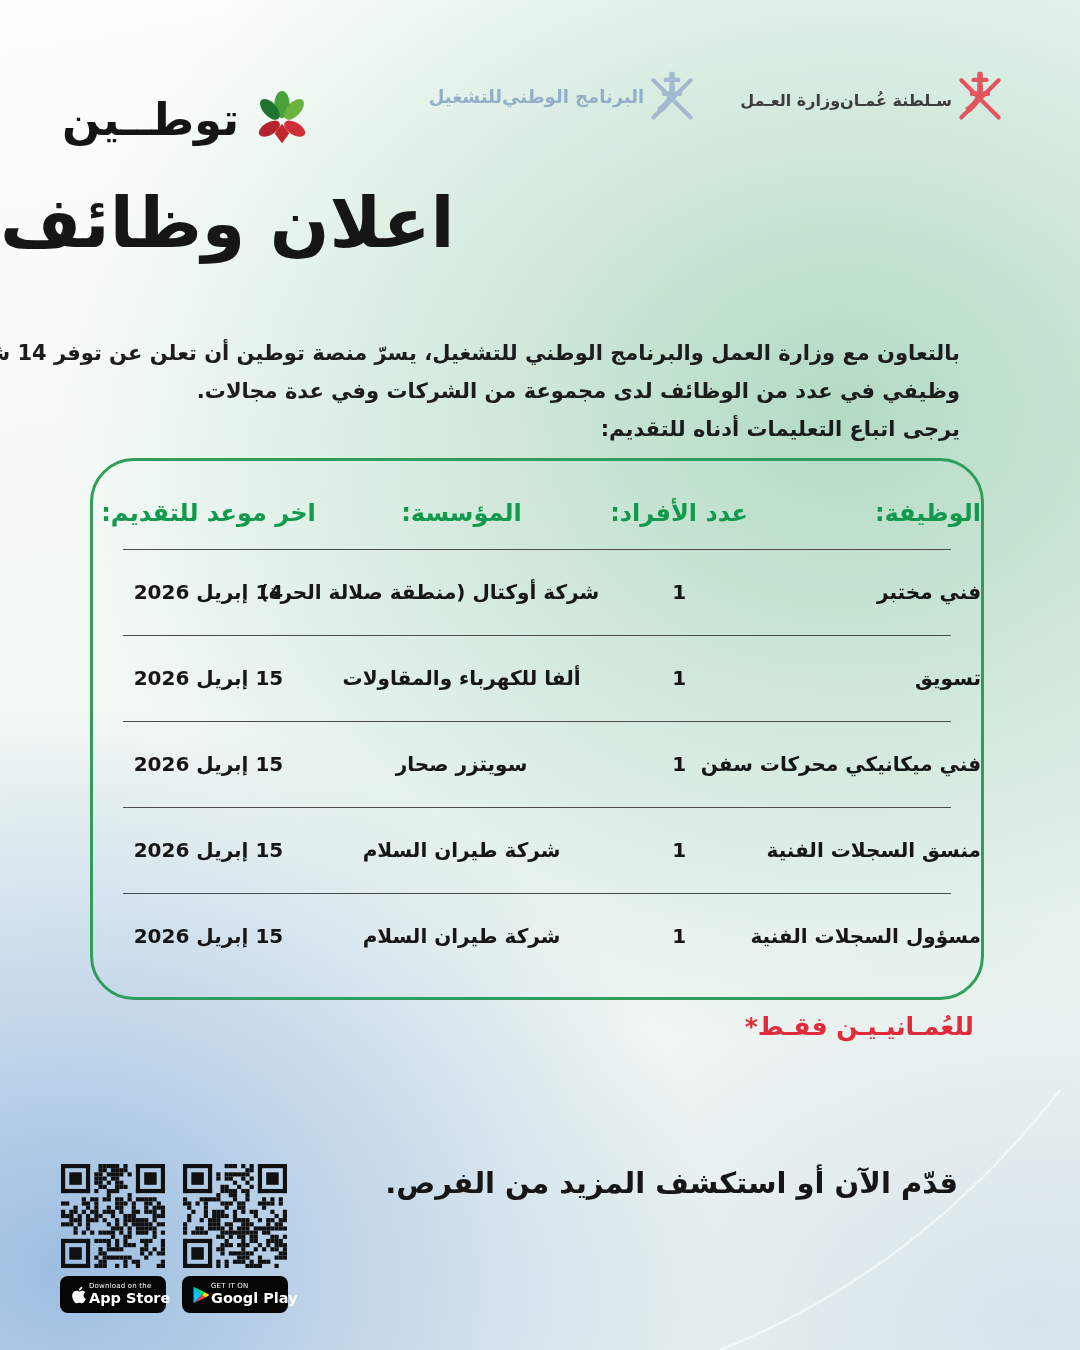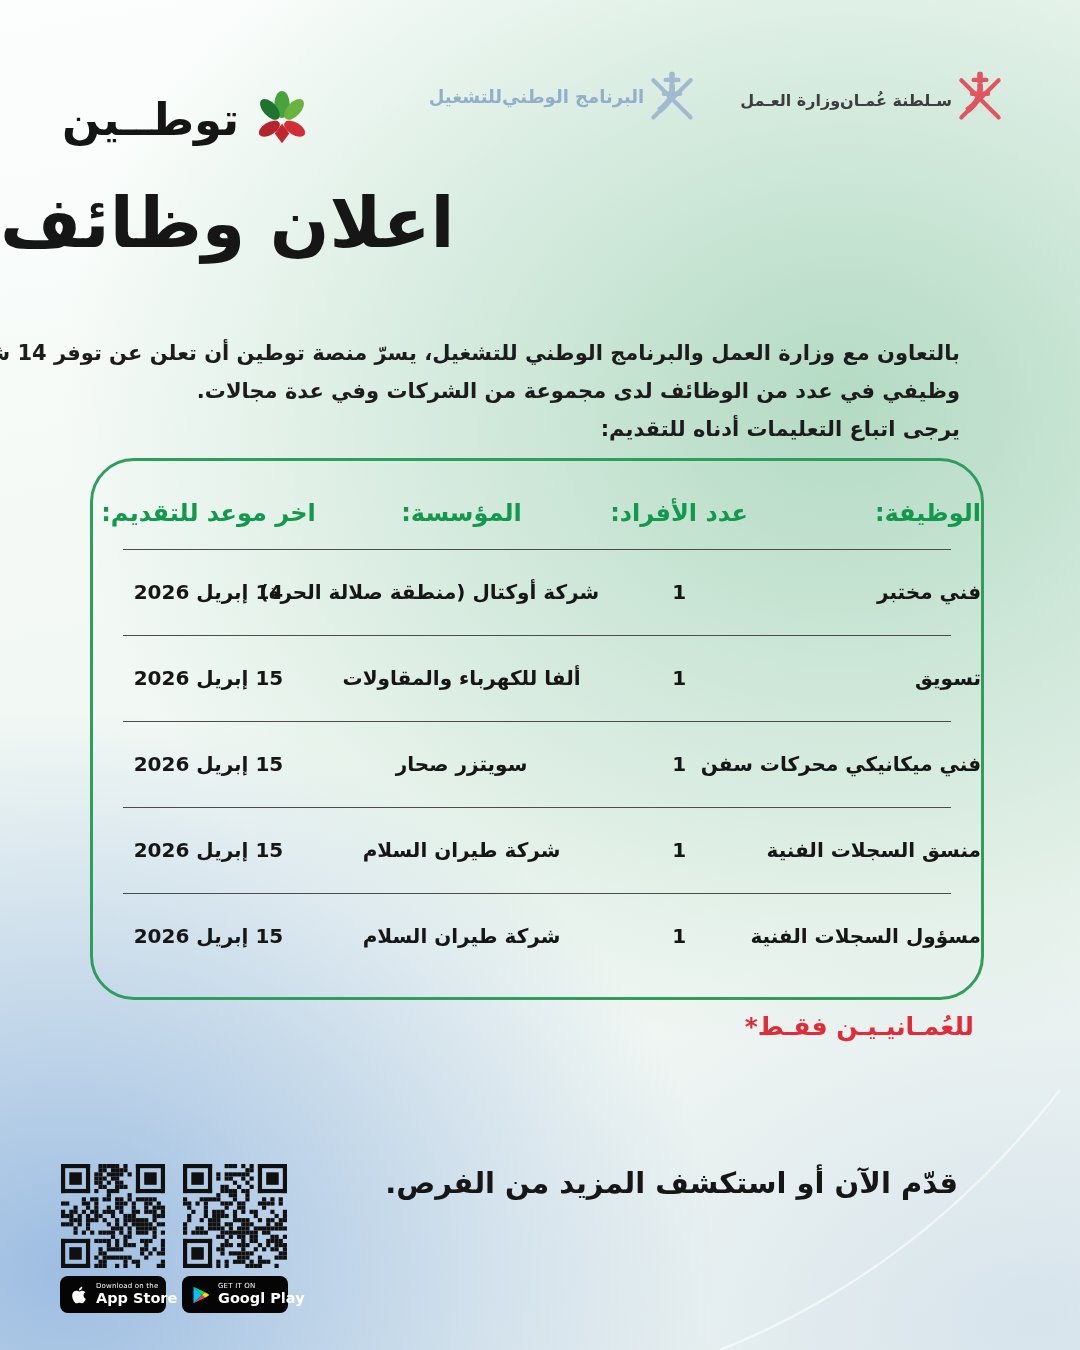--- a/index.html
+++ b/index.html
@@ -49,21 +49,21 @@
   .cta{position:absolute;top:1166px;right:122px;text-align:right;}
   .cta .cta-line1{font-size:29px;font-weight:700;white-space:nowrap;}
   .cta .cta-line2{font-size:29px;font-weight:800;margin-top:26px;white-space:nowrap;}
   
   .stores{position:absolute;left:60px;top:1164px;display:flex;gap:16px;direction:ltr;}
   .store-col{display:flex;flex-direction:column;align-items:center;width:106px;}
   .qr{width:104px;height:104px;}
   .qr svg{width:100%;height:100%;display:block;}
   .badge{
     margin-top:8px;width:106px;height:37px;background:#050505;border-radius:8px;
-    display:flex;align-items:center;gap:7px;padding:0 9px;box-sizing:border-box;color:#fff;direction:ltr;
+    display:flex;align-items:center;padding:0 9px;box-sizing:border-box;color:#fff;direction:ltr;
   }
   .badge .badge-icon{width:20px;height:20px;flex:0 0 auto;}
   .badge .badge-txt{display:flex;flex-direction:column;justify-content:center;line-height:1.05;}
   .badge .badge-small{font-size:7px;letter-spacing:.2px;white-space:nowrap;}
   .badge .badge-big{font-size:14.5px;font-weight:700;white-space:nowrap;}
   
   .swoosh{position:absolute;right:0;bottom:0;width:420px;height:300px;pointer-events:none;}
 </style>
 </head>
 <body>

